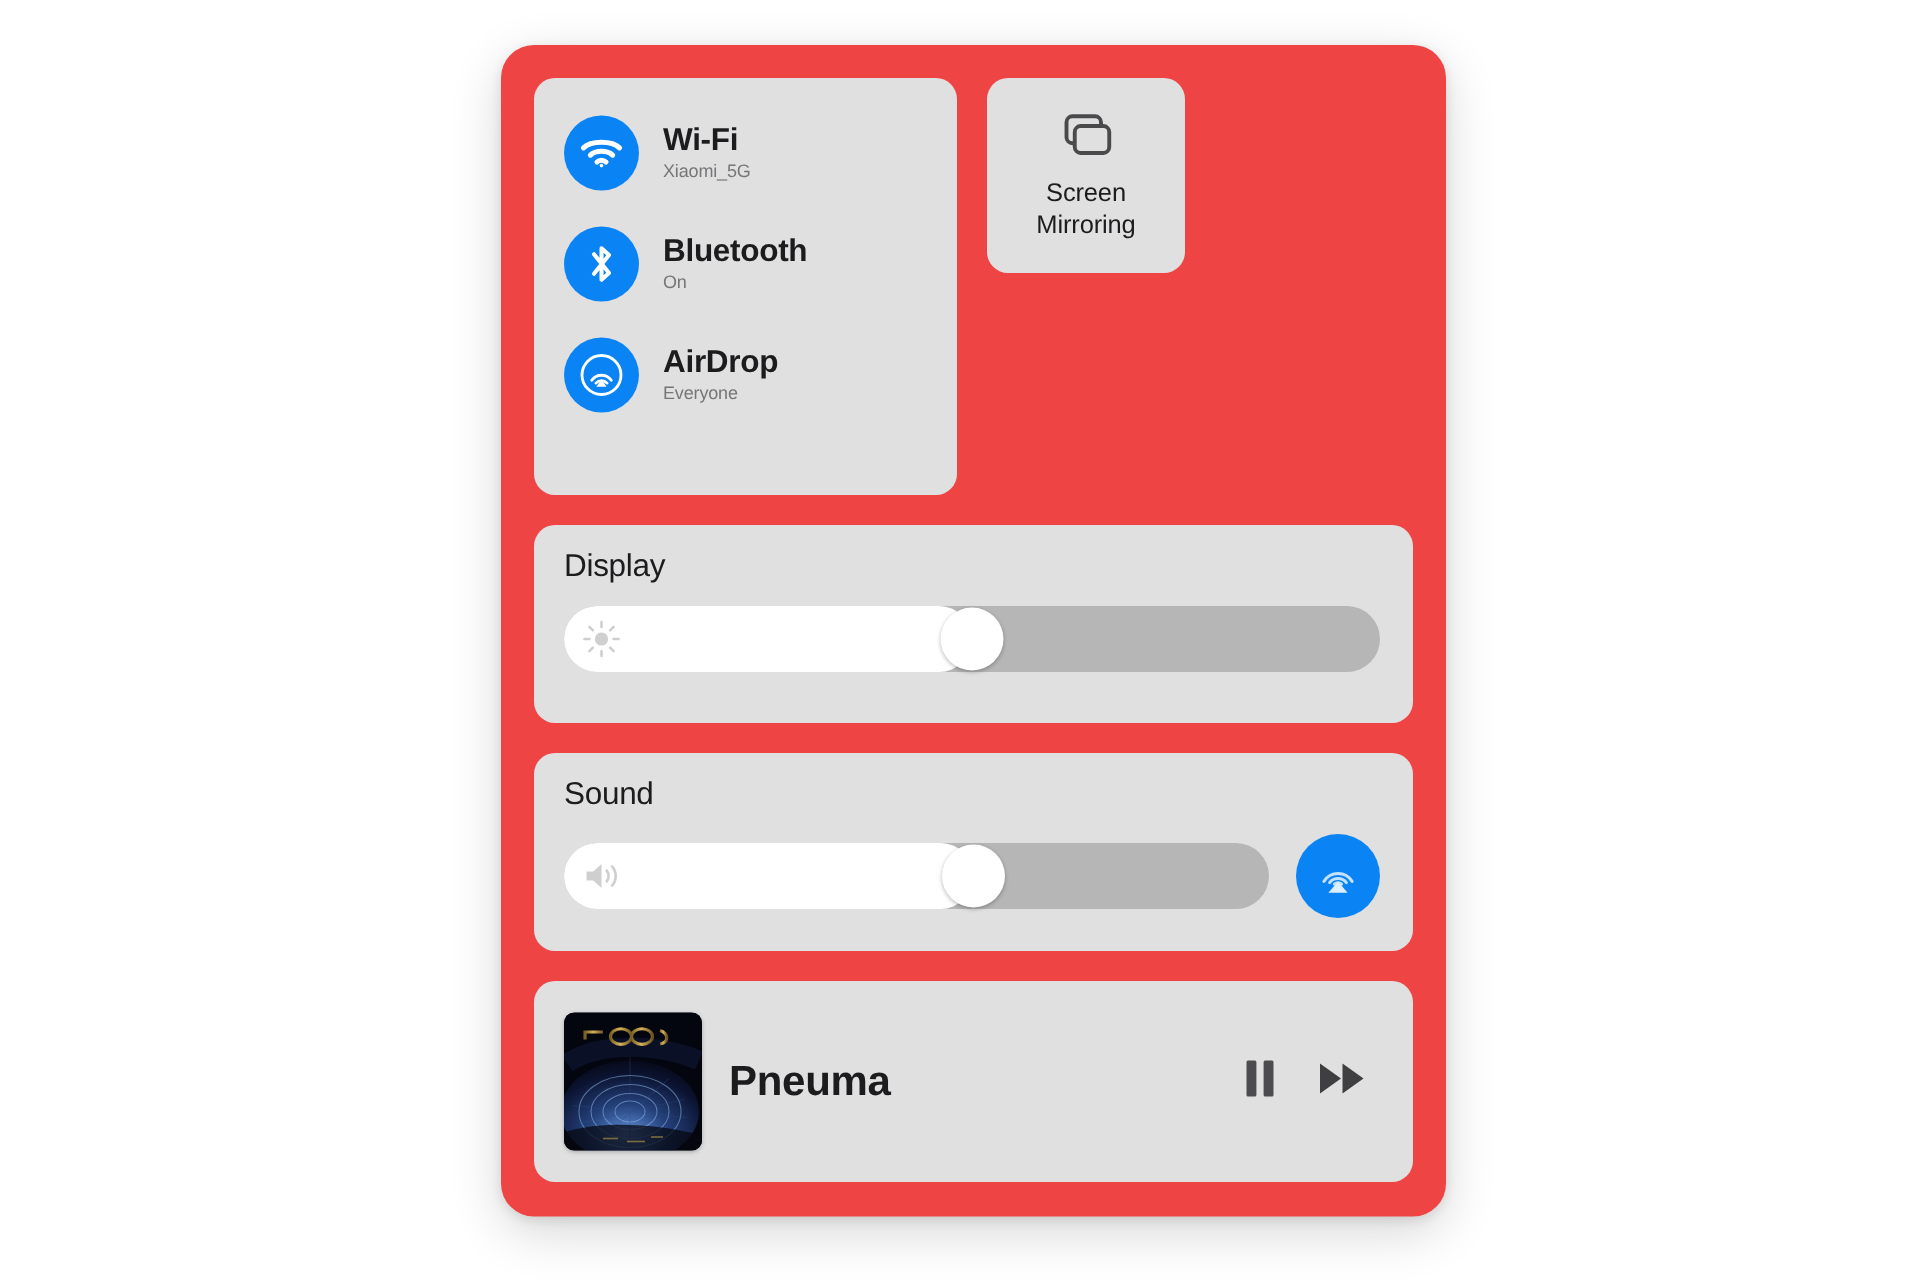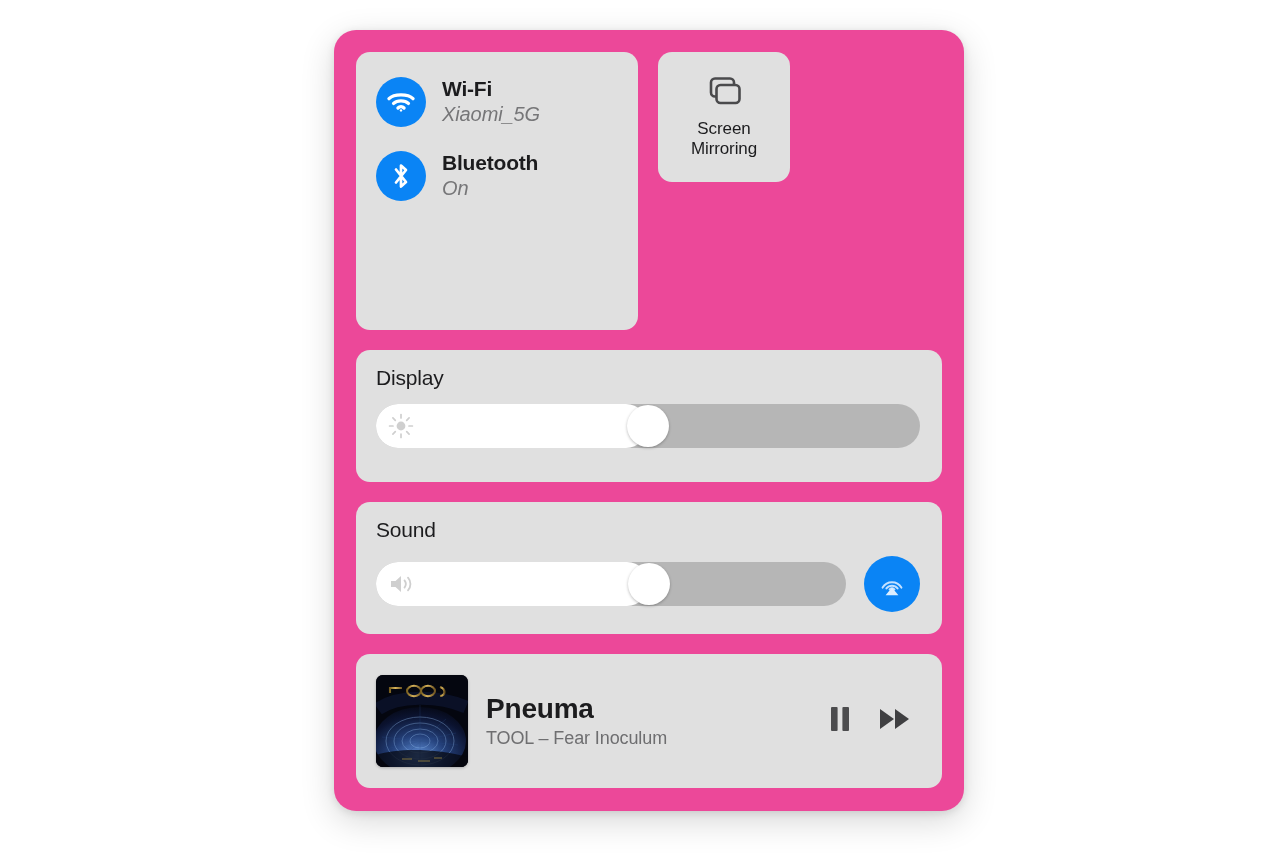--- a/index.html
+++ b/index.html
@@ -13,21 +13,21 @@
     -webkit-font-smoothing: antialiased;
   }
 
   
   #control-center {
     position: absolute;
     left: 334px;
     top: 30px;
     width: 630px;
     height: 781px;
-    background: #ec4899;
+    background: #ef4444;
     border-radius: 22px;
     box-shadow: 0 10px 34px rgba(0,0,0,0.16),
                 0 2px 8px rgba(0,0,0,0.10);
     padding: 22px;
   }
 
   .tile {
     background: #e0e0e0;
     border-radius: 14px;
   }
@@ -70,25 +70,24 @@
 
   .conn-title {
     font-size: 21px;
     font-weight: bold;
     color: #1c1c1e;
     line-height: 1.15;
     letter-spacing: -0.2px;
   }
 
   .conn-sub {
-    font-size: 20px;
+    font-size: 12px;
     color: #767678;
     line-height: 1.25;
     letter-spacing: -0.1px;
-    font-style: italic;
   }
 
   .right-col {
     display: flex;
     flex-direction: column;
     gap: 20px;
     width: 284px;
   }
 
   
@@ -269,20 +268,34 @@
           <svg width="26" height="30" viewBox="0 0 26 30">
             <path d="M8 8.5 L18 21 L13 25.5 L13 4.5 L18 9 L8 21.5" stroke="#fff" stroke-width="2.7" fill="none" stroke-linejoin="round" stroke-linecap="round"></path>
           </svg>
         </span>
         <span class="conn-text">
           <span class="conn-title">Bluetooth</span>
           <span class="conn-sub">On</span>
         </span>
       </div>
 
+      <div class="conn-item">
+        <span class="icon-circle">
+          <svg width="32" height="32" viewBox="0 0 32 32">
+            <circle cx="16" cy="16" r="13" stroke="#fff" stroke-width="1.9" fill="none"></circle>
+            <path d="M9.5 19.5 A8 8 0 0 1 22.5 19.5" stroke="#fff" stroke-width="1.9" fill="none" stroke-linecap="round"></path>
+            <path d="M12.3 21.4 A5 5 0 0 1 19.7 21.4" stroke="#fff" stroke-width="1.9" fill="none" stroke-linecap="round"></path>
+            <path d="M16 19 L19.4 23.8 L12.6 23.8 Z" fill="#fff"></path>
+          </svg>
+        </span>
+        <span class="conn-text">
+          <span class="conn-title">AirDrop</span>
+          <span class="conn-sub">Everyone</span>
+        </span>
+      </div>
 
     </div>
 
     <div class="right-col">
 
 
       <div class="square-row">
 
 
         <div class="tile square-tile">
@@ -392,21 +405,20 @@
         <path d="M0 80 C24 72 62 74 92 82 L92 92 L0 92 Z" fill="#05070f" opacity="0.75"></path>
         <g stroke="#9b8440" stroke-width="1.1" opacity="0.75">
           <line x1="26" y1="84" x2="36" y2="84"></line>
           <line x1="42" y1="86" x2="54" y2="86"></line>
           <line x1="58" y1="83" x2="66" y2="83"></line>
         </g>
       </svg>
     </span>
     <span class="track-text">
       <span class="track-title">Pneuma</span>
-      <span class="track-sub">TOOL – Fear Inoculum</span>
     </span>
     <span class="transport">
       <span>
         <svg width="24" height="28" viewBox="0 0 24 28">
           <rect x="3" y="2" width="6.6" height="24" rx="1" fill="#4c4c4e"></rect>
           <rect x="14.4" y="2" width="6.6" height="24" rx="1" fill="#4c4c4e"></rect>
         </svg>
       </span>
       <span>
         <svg width="34" height="28" viewBox="0 0 34 28">

